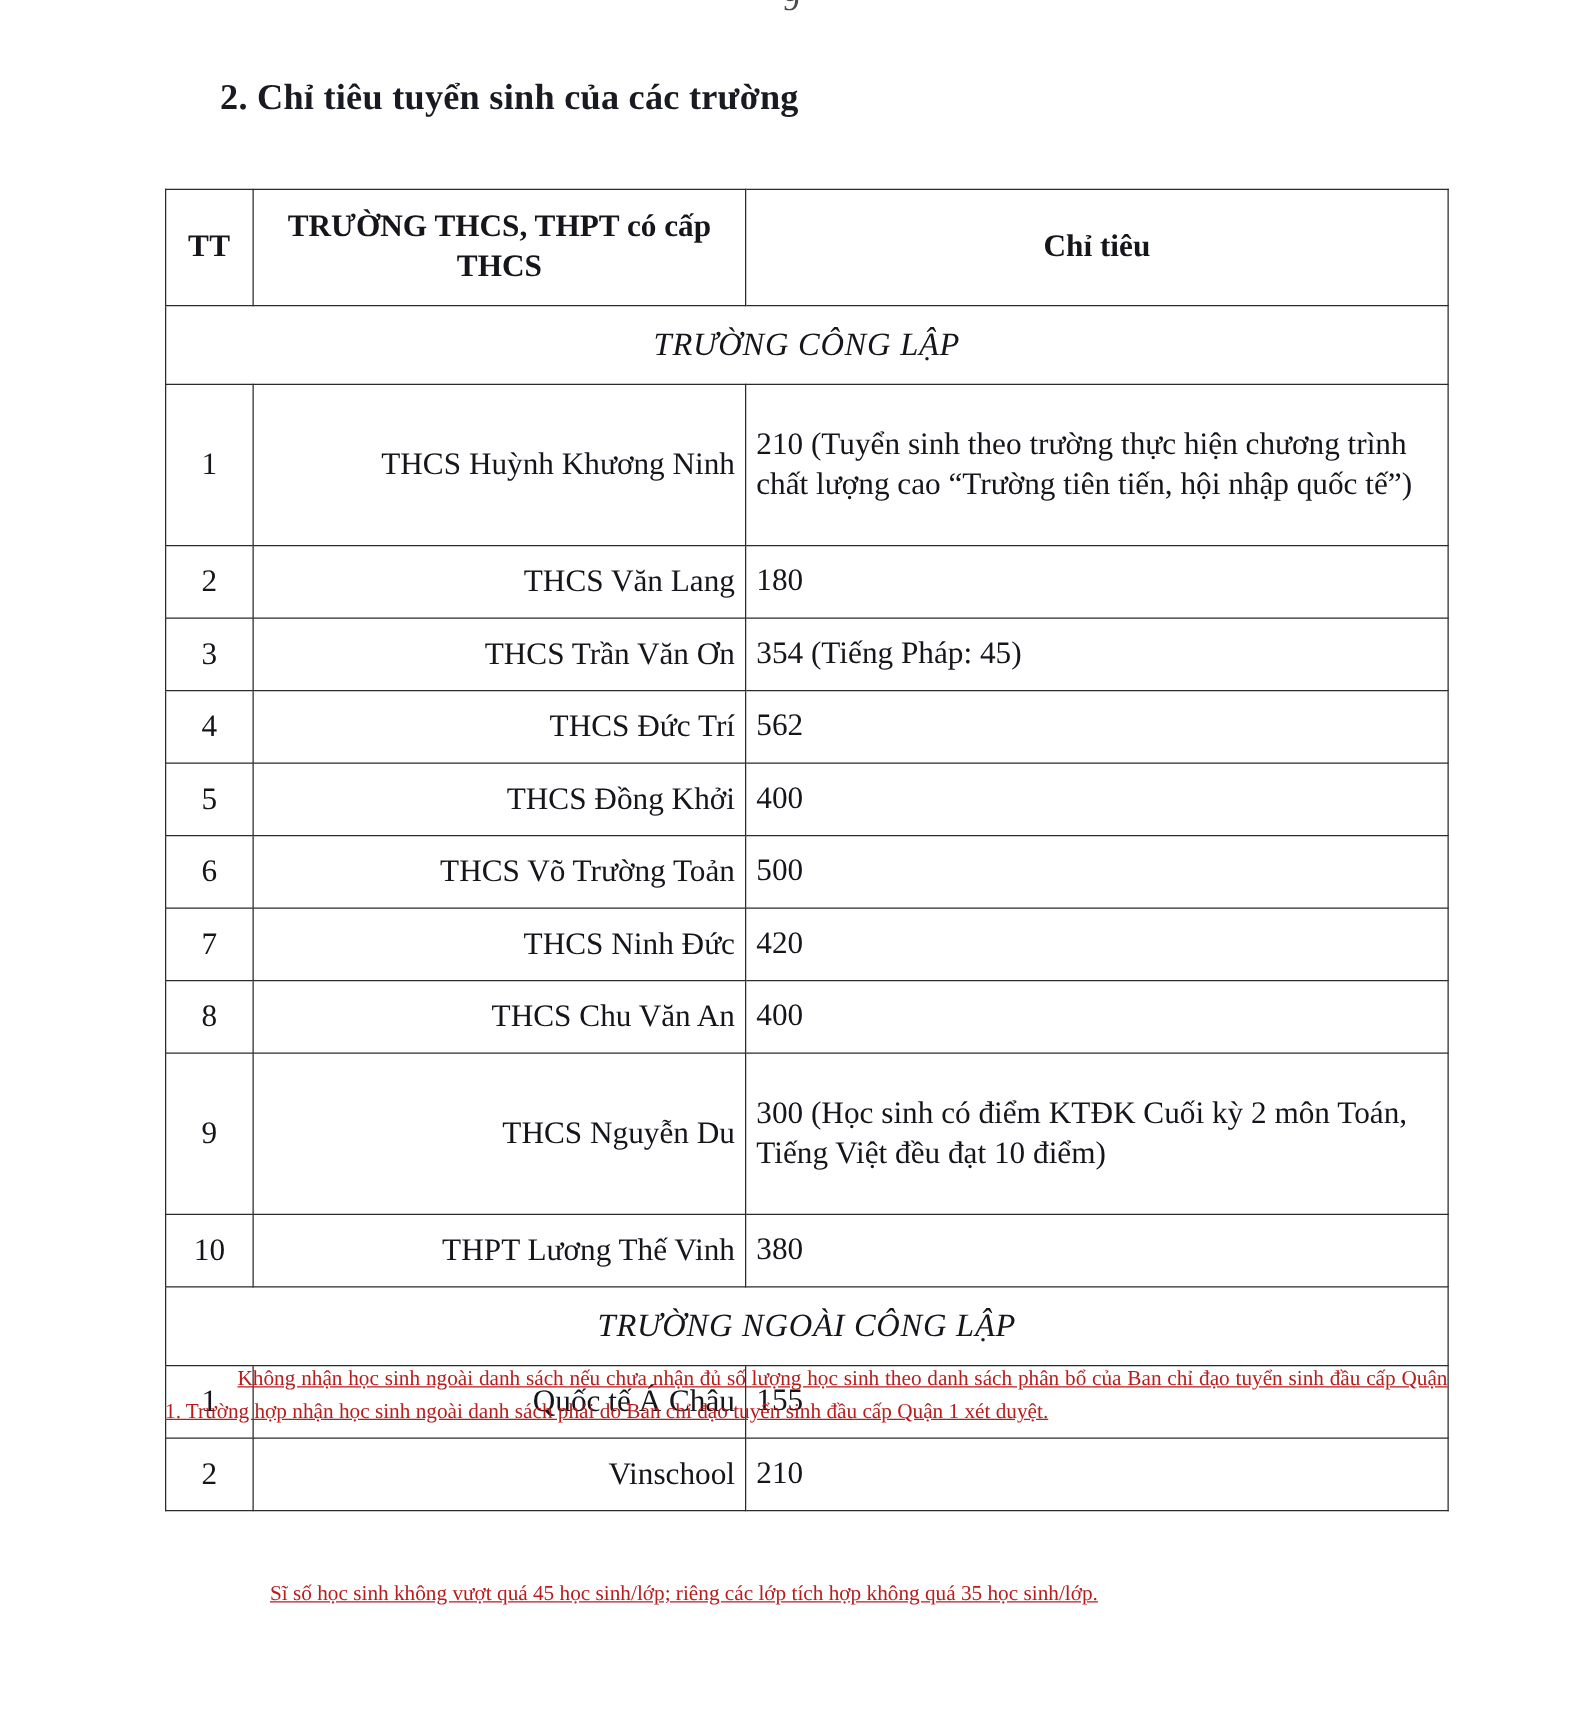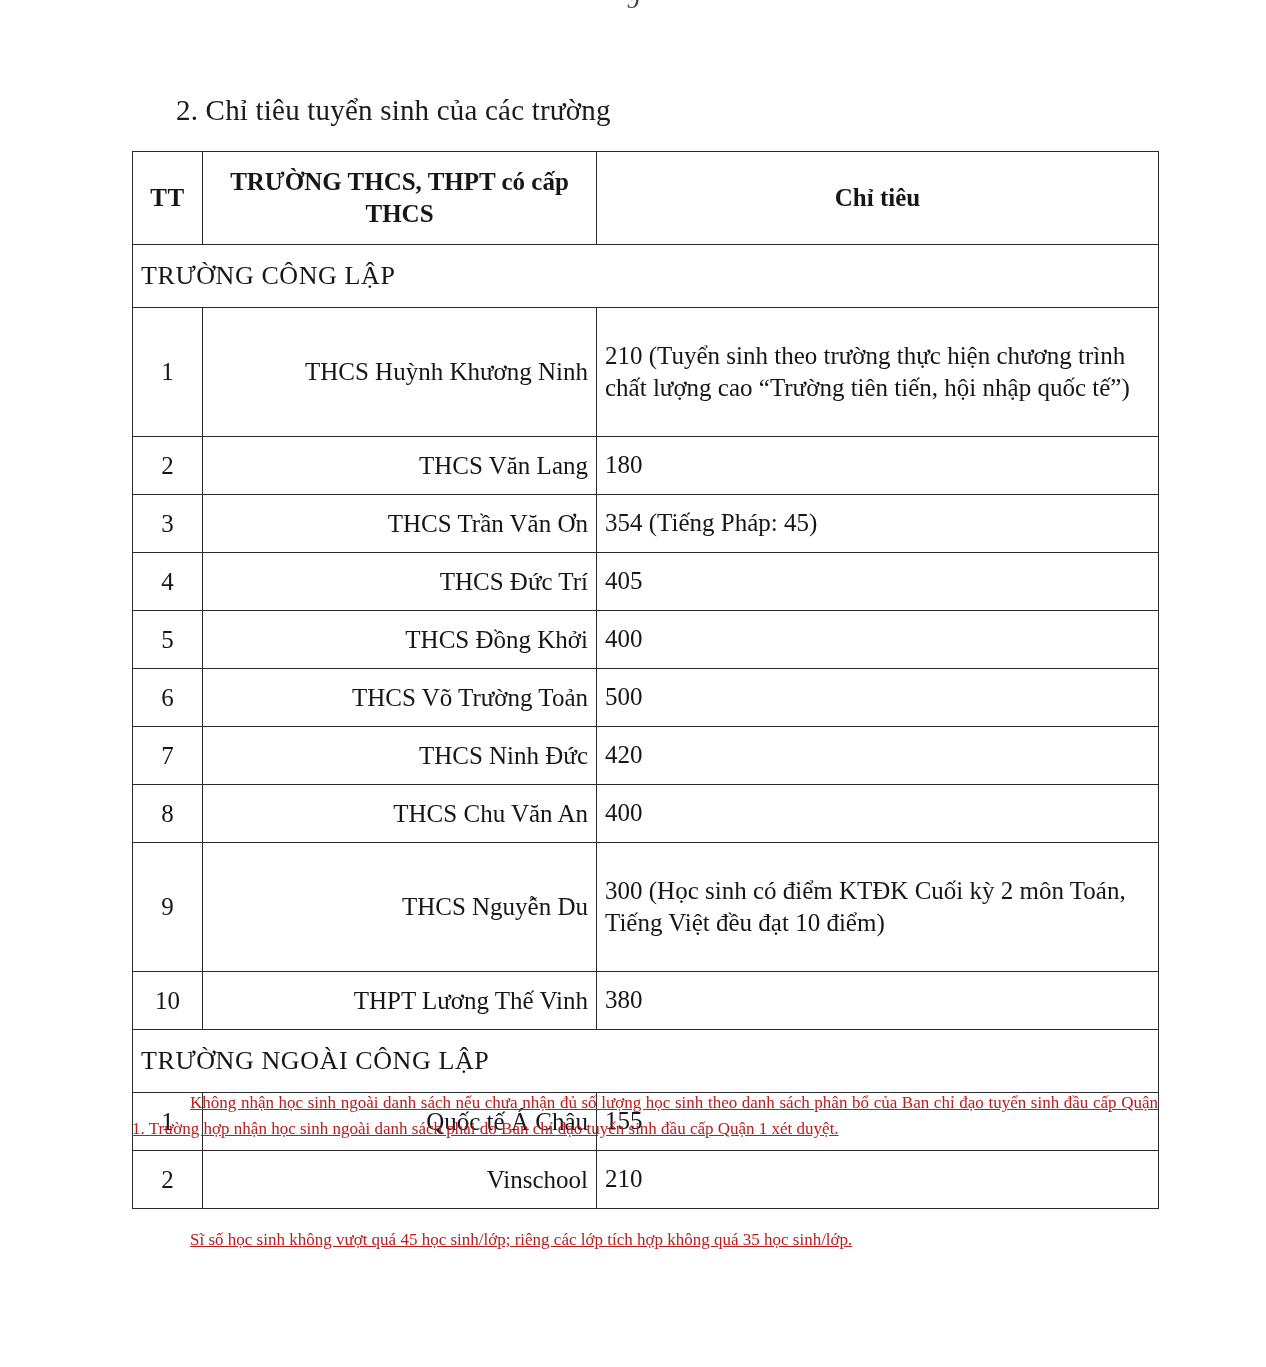--- a/index.html
+++ b/index.html
@@ -34,25 +34,24 @@
     font-size: 27px;
     color: #4a4a4a;
   }
 
   
   .section-heading {
     position: absolute;
     top: 62px;
     left: 176px;
     font-size: 29px;
-    font-weight: normal;
+    font-weight: bold;
     letter-spacing: 0.2px;
     color: #1a1a22;
     white-space: nowrap;
-    margin-top: 32px;
   }
 
   
   .quota-table {
     position: absolute;
     top: 122px;
     left: 132px;
     width: 1026px;
     border-collapse: collapse;
     table-layout: fixed;
@@ -96,41 +95,43 @@
   }
   .row-quota.multi {
     padding-top: 12px;
     padding-bottom: 12px;
   }
 
   tr.tall td { height: 104px; }
   tr.normal td { height: 45px; }
 
   .section-row td {
+    text-align: center;
     font-size: 26px;
     letter-spacing: 0.6px;
     height: 46px;
     padding-top: 8px;
     padding-bottom: 8px;
+    font-style: italic;
   }
 
   
   .body-text {
     position: absolute;
     left: 132px;
     width: 1026px;
     font-size: 17px;
     line-height: 1.52;
     text-align: justify;
     text-justify: inter-word;
     color: #b91c1c;
     text-decoration: underline;
   }
   .para-1 { top: 1090px; }
-  .para-2 { top: 1227px; }
+  .para-2 { top: 1262px; margin-left: 26px; }
   .body-text p {
     margin: 0;
     text-indent: 58px;
   }
 </style>
 </head>
 <body>
 
 <div class="page">
 
@@ -171,21 +172,21 @@
 
       <tr class="normal">
         <td class="row-tt">3</td>
         <td class="row-name">THCS Trần Văn Ơn</td>
         <td class="row-quota">354 (Tiếng Pháp: 45)</td>
       </tr>
 
       <tr class="normal">
         <td class="row-tt">4</td>
         <td class="row-name">THCS Đức Trí</td>
-        <td class="row-quota">405</td>
+        <td class="row-quota">562</td>
       </tr>
 
       <tr class="normal">
         <td class="row-tt">5</td>
         <td class="row-name">THCS Đồng Khởi</td>
         <td class="row-quota">400</td>
       </tr>
 
       <tr class="normal">
         <td class="row-tt">6</td>

